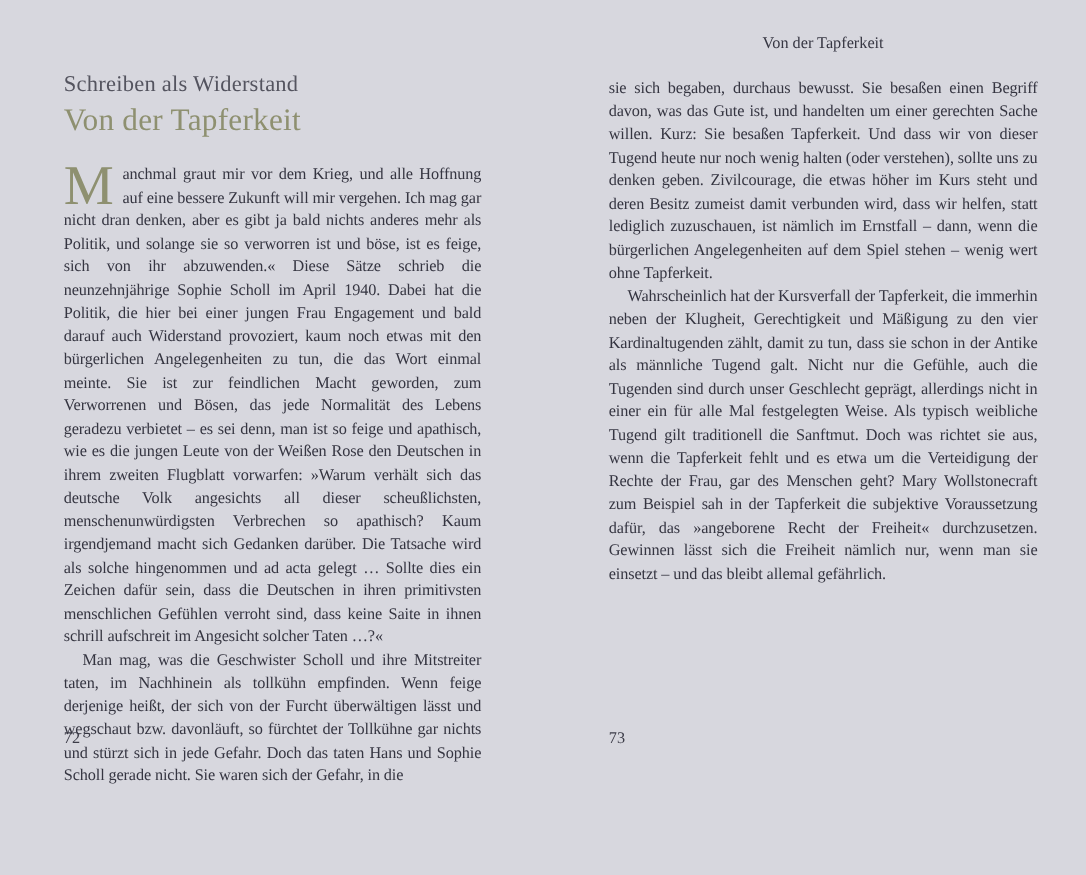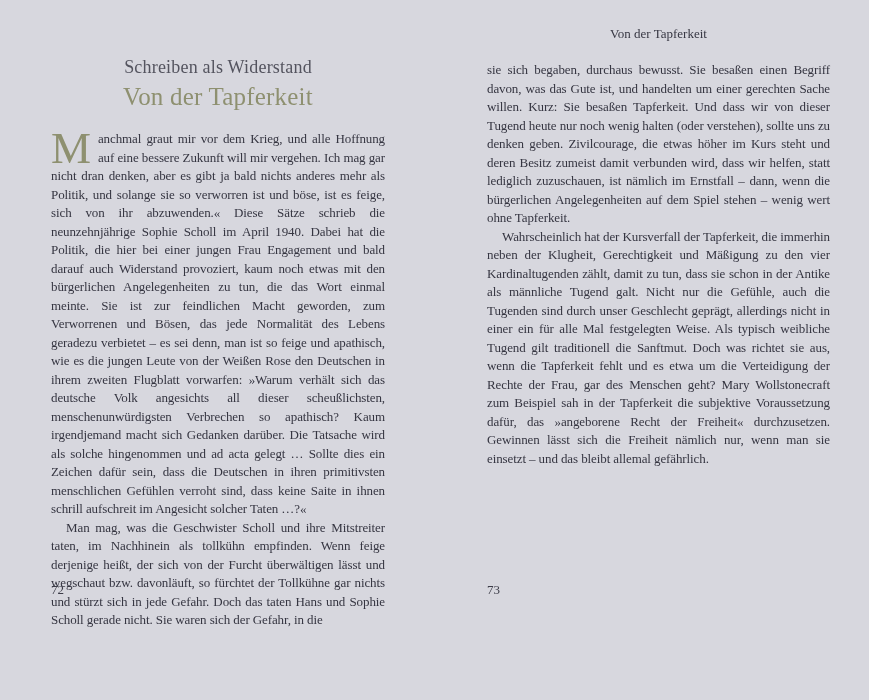--- a/index.html
+++ b/index.html
@@ -17,21 +17,21 @@
   .page {
     position: absolute;
     top: 0;
     height: 640px;
   }
   .page-left  { left: 51px;  width: 334px; }
   .page-right { left: 487px; width: 343px; }
 
   .chapter-head {
     margin-top: 57px;
-    text-align: center;
+    text-align: left;
   }
   .chapter-series {
     font-size: 18px;
     color: #54545f;
     letter-spacing: 0.2px;
   }
   .chapter-title {
     font-size: 25px;
     font-weight: normal;
     color: #8e9070;

